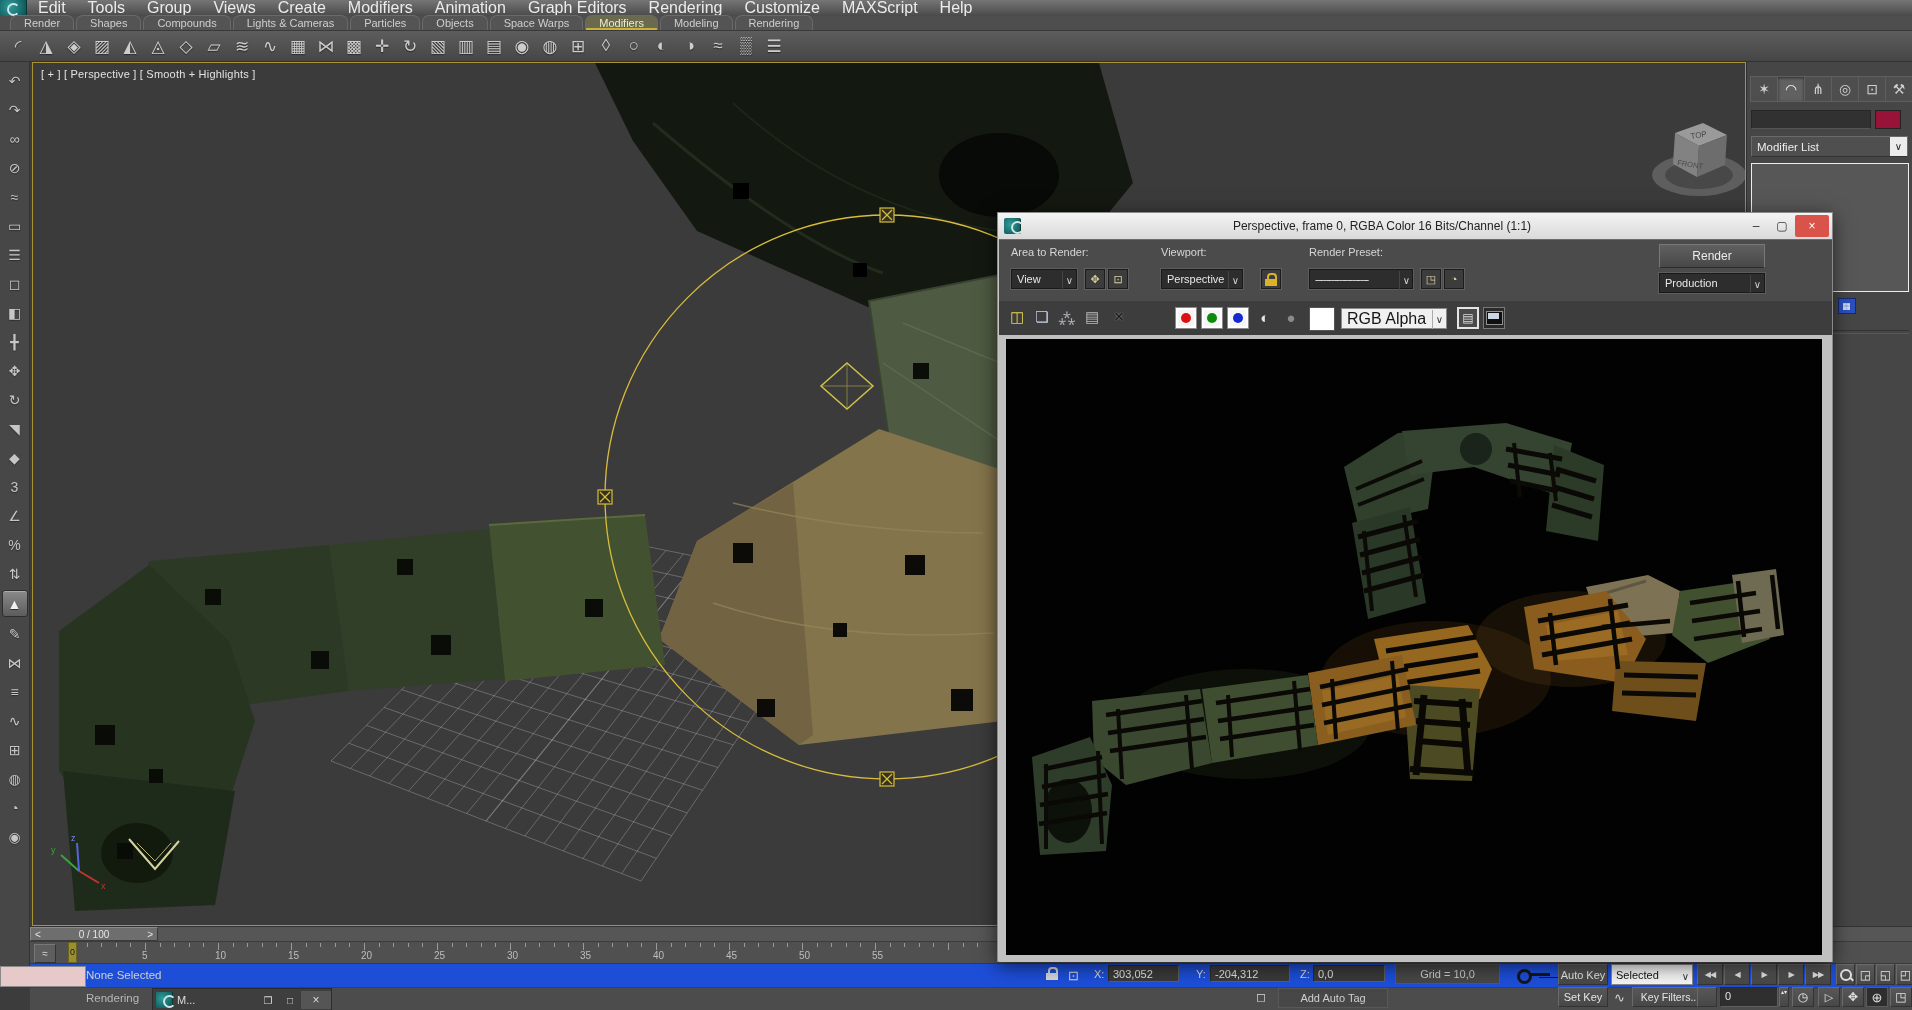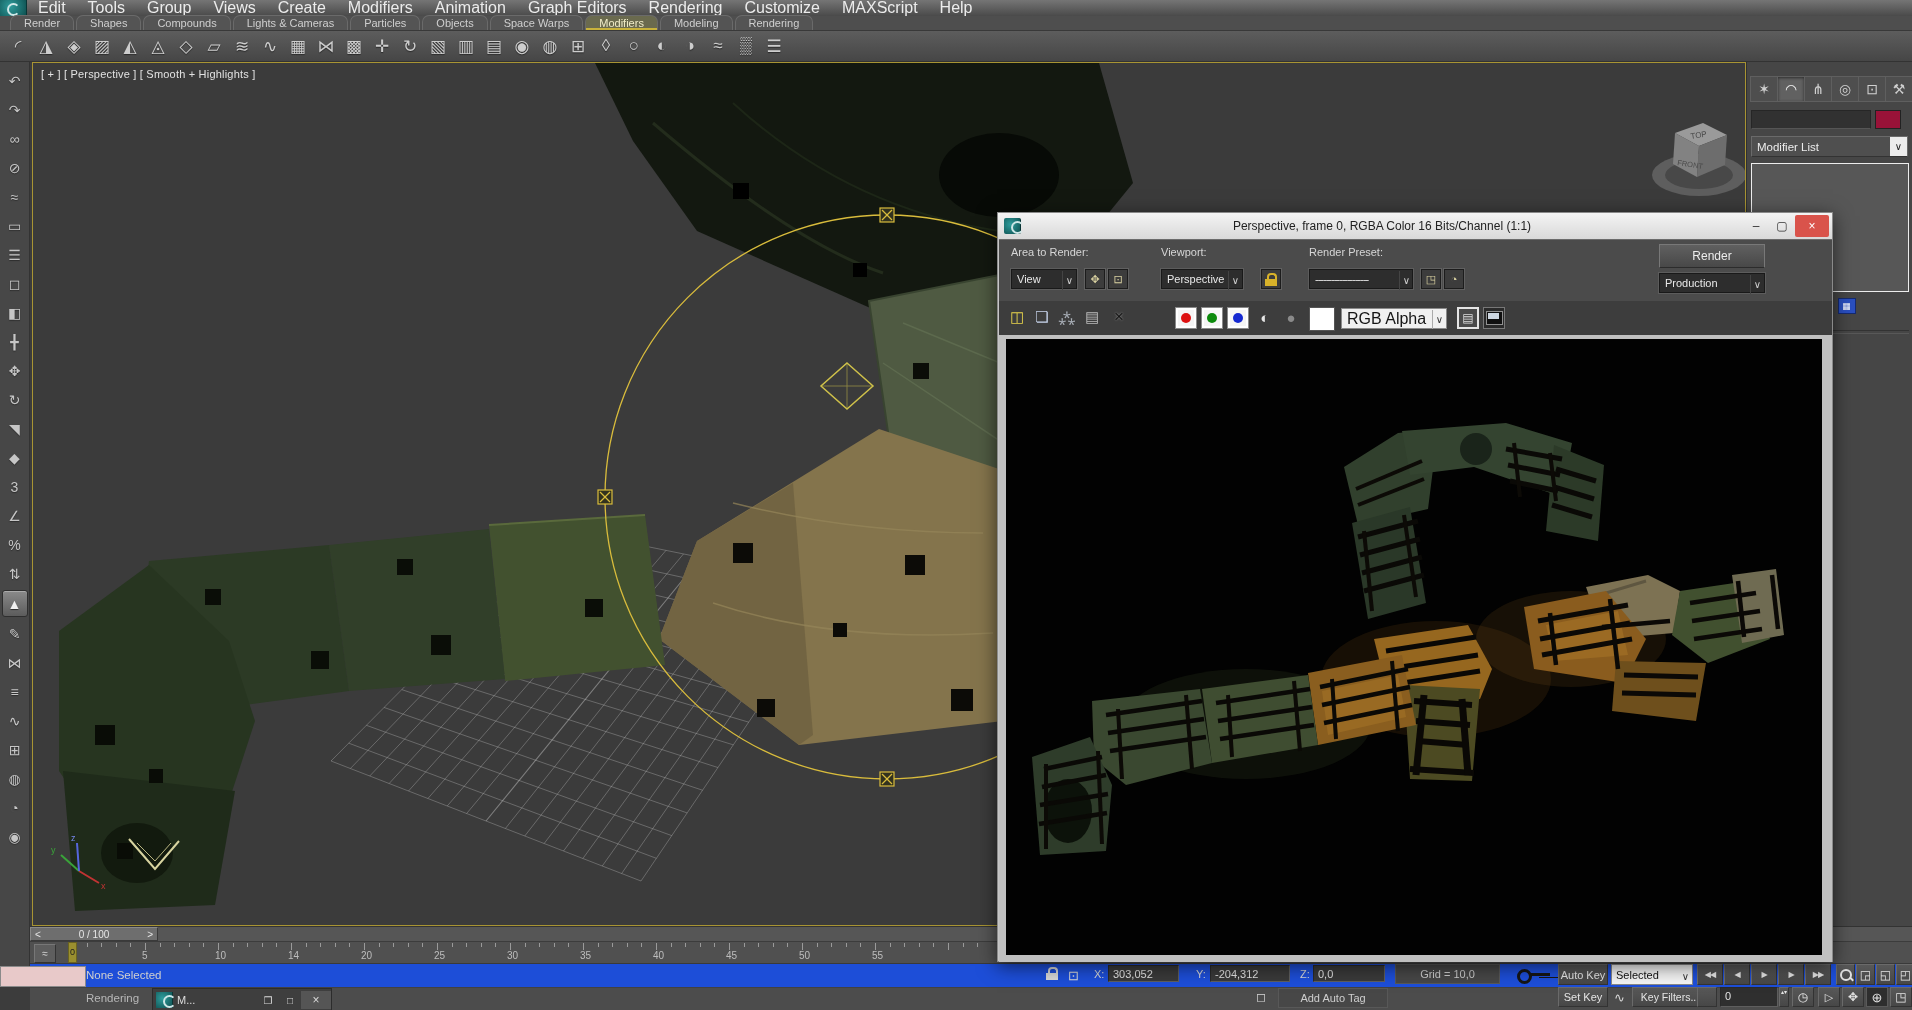--- a/index.html
+++ b/index.html
@@ -440,21 +440,21 @@
         <div class="tick" style="left: 859.6px; height: 4px;"></div>
         <div class="tick" style="left: 874.2px; height: 4px;"></div>
         <div class="tick" style="left: 888.8px; height: 4px;"></div>
         <div class="tick" style="left: 903.4px; height: 4px;"></div>
         <div class="tick" style="left: 918px; height: 7px;"></div>
         <div class="tick" style="left: 932.6px; height: 4px;"></div>
         <div class="tick" style="left: 947.2px; height: 4px;"></div>
         <span class="tick-label" style="left: 39px;">0</span>
         <span class="tick-label" style="left: 112px;">5</span>
         <span class="tick-label" style="left: 185px;">10</span>
-        <span class="tick-label" style="left: 258px;">14</span>
+        <span class="tick-label" style="left: 258px;">15</span>
         <span class="tick-label" style="left: 331px;">20</span>
         <span class="tick-label" style="left: 404px;">25</span>
         <span class="tick-label" style="left: 477px;">30</span>
         <span class="tick-label" style="left: 550px;">35</span>
         <span class="tick-label" style="left: 623px; text-align: right;">40</span>
         <span class="tick-label" style="left: 696px;">45</span>
         <span class="tick-label" style="left: 769px;">50</span>
         <span class="tick-label" style="left: 842px;">55</span>
       </div>
   </div>

